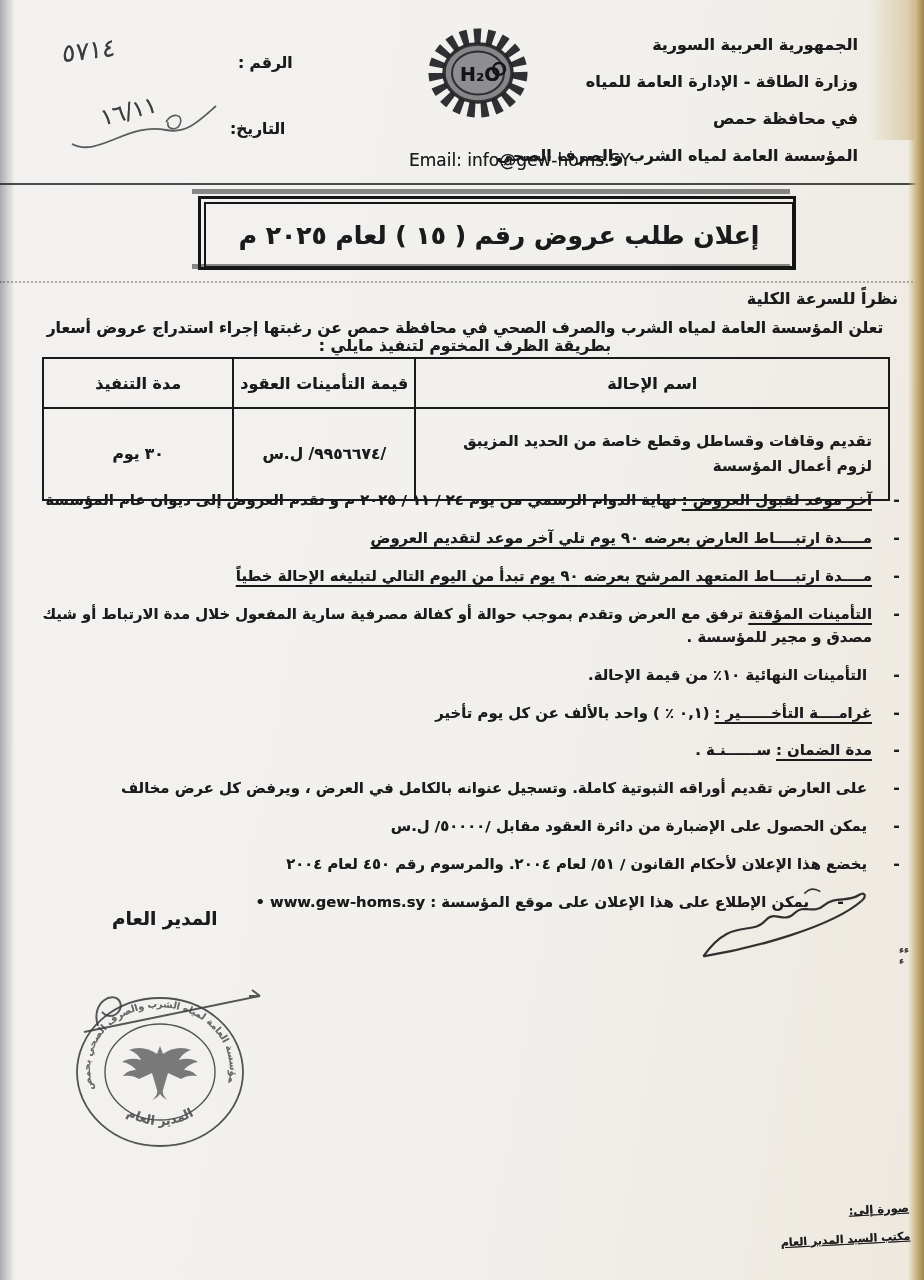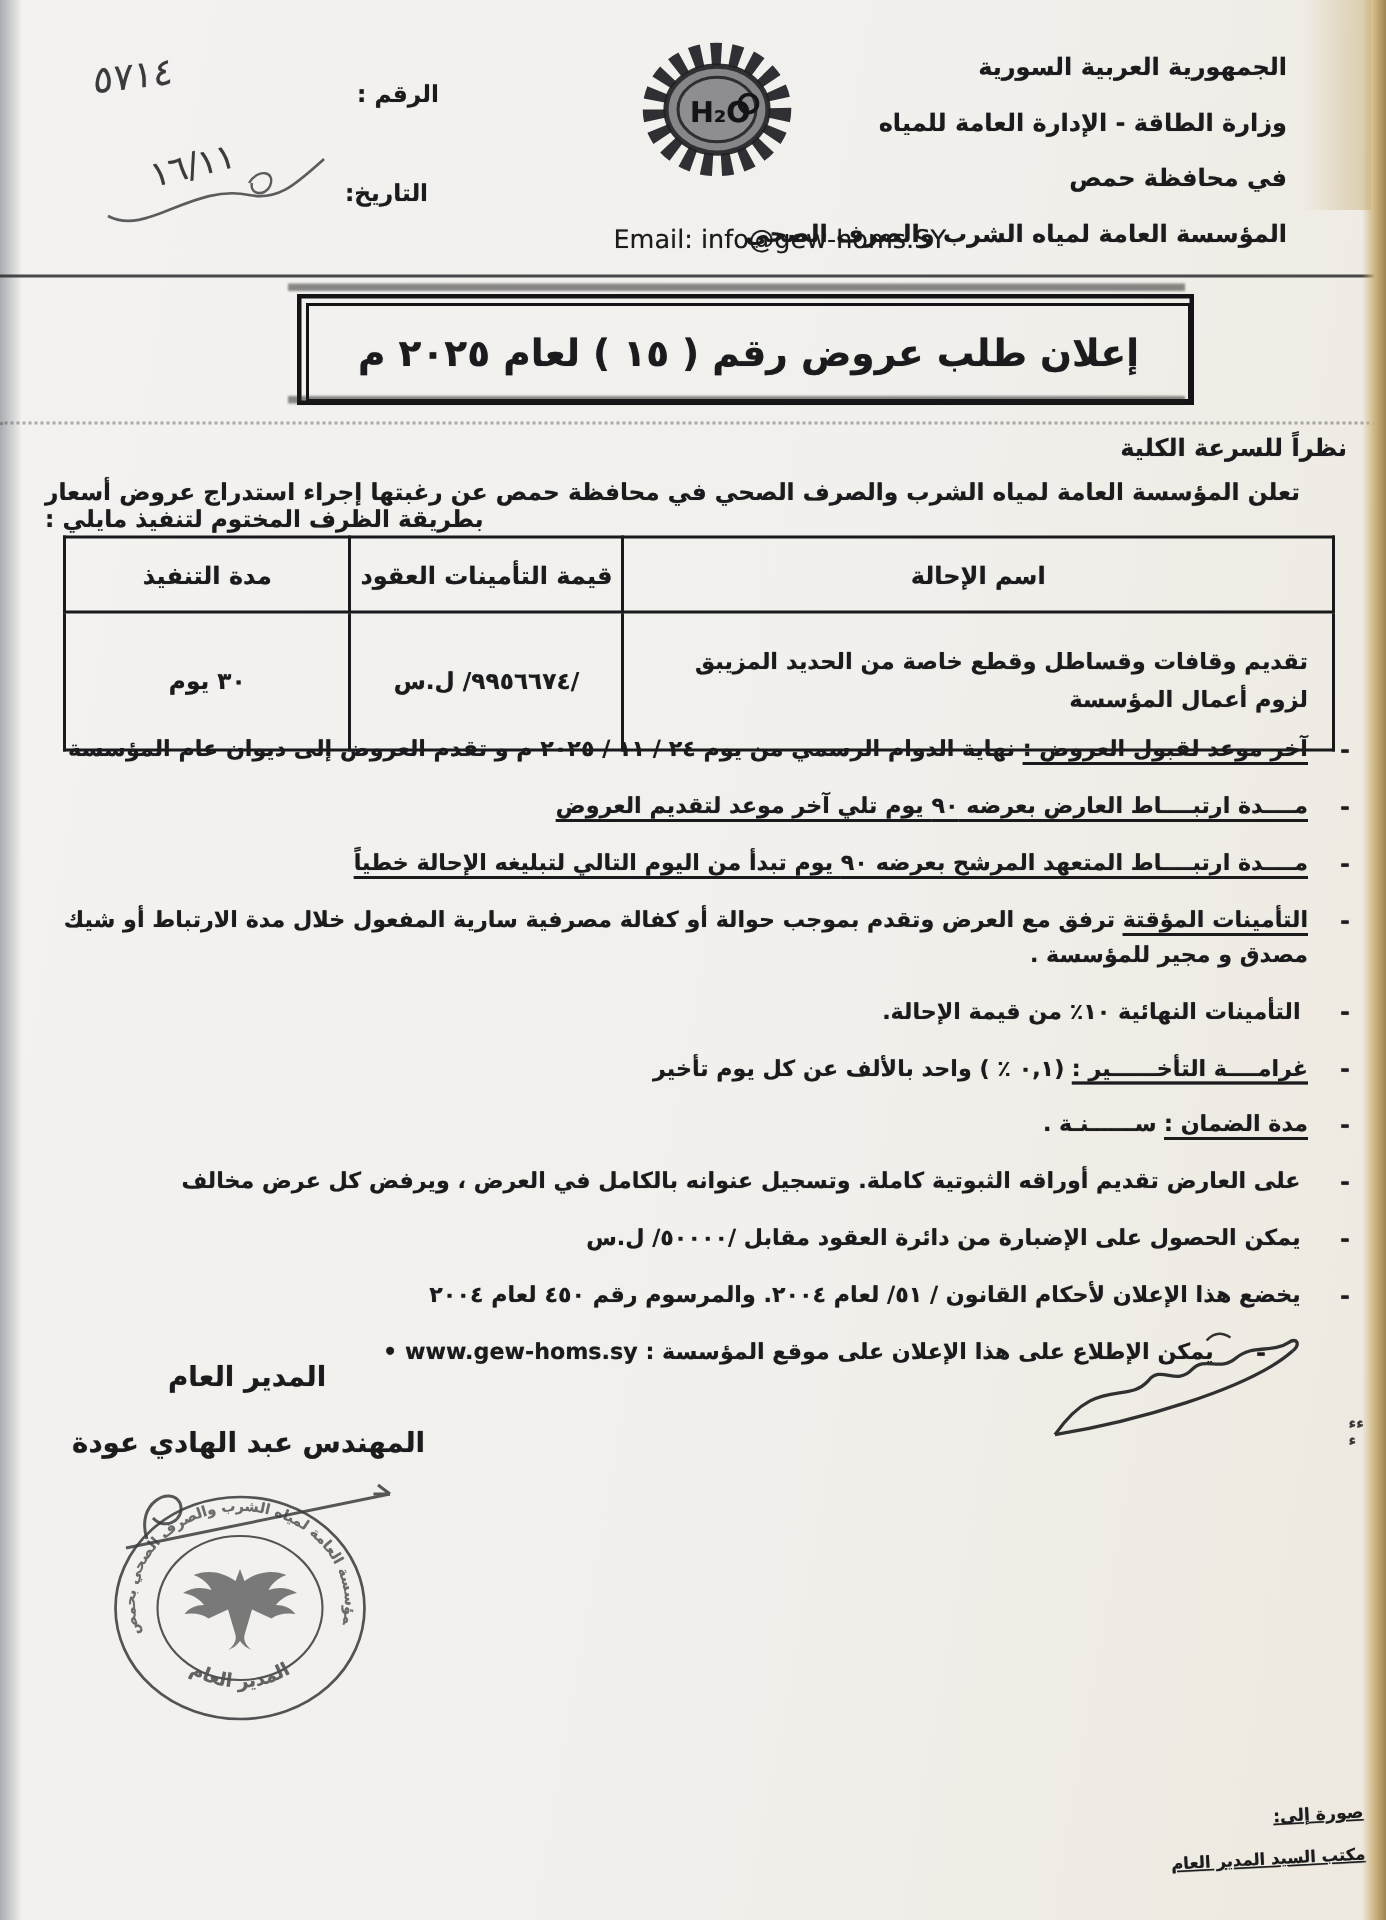--- a/index.html
+++ b/index.html
@@ -36,21 +36,21 @@
   .smudge.top{top:189px;} .smudge.bot{top:264px;}
   .titlebox{position:absolute;top:196px;left:198px;width:586px;height:62px;
     border:3px solid #141416;padding:3px;text-align:center;}
   .titlebox .inner{width:100%;height:100%;border:2px solid #141416;
     display:flex;align-items:center;justify-content:center;}
   .titlebox .t{direction:rtl;font-weight:bold;font-size:25px;letter-spacing:.5px;}
 
   .dotted{position:absolute;top:281px;left:0;right:0;border-top:2px dotted rgba(60,60,60,.4);}
   .urgency{position:absolute;top:289px;right:26px;direction:rtl;font-weight:bold;font-size:16px;
     text-underline-offset:4px;}
-  .announce{position:absolute;top:319px;right:24px;left:30px;direction:rtl;text-align:left;
+  .announce{position:absolute;top:319px;right:24px;left:30px;direction:rtl;text-align:center;
     font-weight:bold;font-size:15.5px;}
 
   table.tender{position:absolute;top:357px;right:34px;left:42px;width:848px;
     direction:rtl;border-collapse:collapse;}
   table.tender th,table.tender td{border:2.4px solid #1a1a1c;}
   table.tender th{height:46px;font-size:16px;font-weight:bold;text-align:center;}
   table.tender td{height:82px;font-weight:bold;}
   td.project{text-align:right;padding:4px 16px;font-size:15px;line-height:1.7;}
   td.center{text-align:center;font-size:15.5px;}
 
@@ -150,21 +150,20 @@
     <li><span class="dash">-</span><span class="u"></span><span class="rest">التأمينات النهائية ١٠٪ من قيمة الإحالة.</span></li>
     <li><span class="dash">-</span><span class="u">غرامــــة التأخــــــير :</span><span class="rest">(٠,١ ٪ ) واحد بالألف عن كل يوم تأخير</span></li>
     <li><span class="dash">-</span><span class="u">مدة الضمان :</span><span class="rest">ســــــنـة .</span></li>
     <li><span class="dash">-</span><span class="u"></span><span class="rest">على العارض تقديم أوراقه الثبوتية كاملة. وتسجيل عنوانه بالكامل في العرض ،  ويرفض كل عرض مخالف</span></li>
     <li><span class="dash">-</span><span class="u"></span><span class="rest">يمكن الحصول على الإضبارة  من دائرة العقود مقابل /٥٠٠٠٠/ ل.س</span></li>
     <li><span class="dash">-</span><span class="u"></span><span class="rest">يخضع هذا الإعلان لأحكام القانون / ٥١/ لعام ٢٠٠٤.  والمرسوم رقم ٤٥٠ لعام ٢٠٠٤</span></li>
     <li class="indent"><span class="dash">-</span><span class="u"></span><span class="rest">يمكن الإطلاع على هذا الإعلان على موقع المؤسسة : www.gew-homs.sy  •</span></li>
   </ul>
 
   <div class="sig-title">المدير العام</div>
-  <div class="sig-name">المهندس  عبد الهادي عودة</div>
 
   <svg class="scribble" width="190" height="88">
     <g transform="rotate(-7 95 44)" stroke="#1c1c1e" stroke-width="2.2" fill="none" opacity=".9">
       <path d="M8 66 C 40 30 58 52 74 38 C 84 28 92 44 104 34 C 114 26 122 38 134 30 C 146 22 158 30 170 24 C 176 21 178 26 172 30"></path>
       <path d="M172 30 C 140 52 60 64 8 66"></path>
       <path d="M116 16 q 8 -7 16 0" stroke-width="1.6"></path>
     </g>
   </svg>
   <div class="marks">ءءء</div>
 

